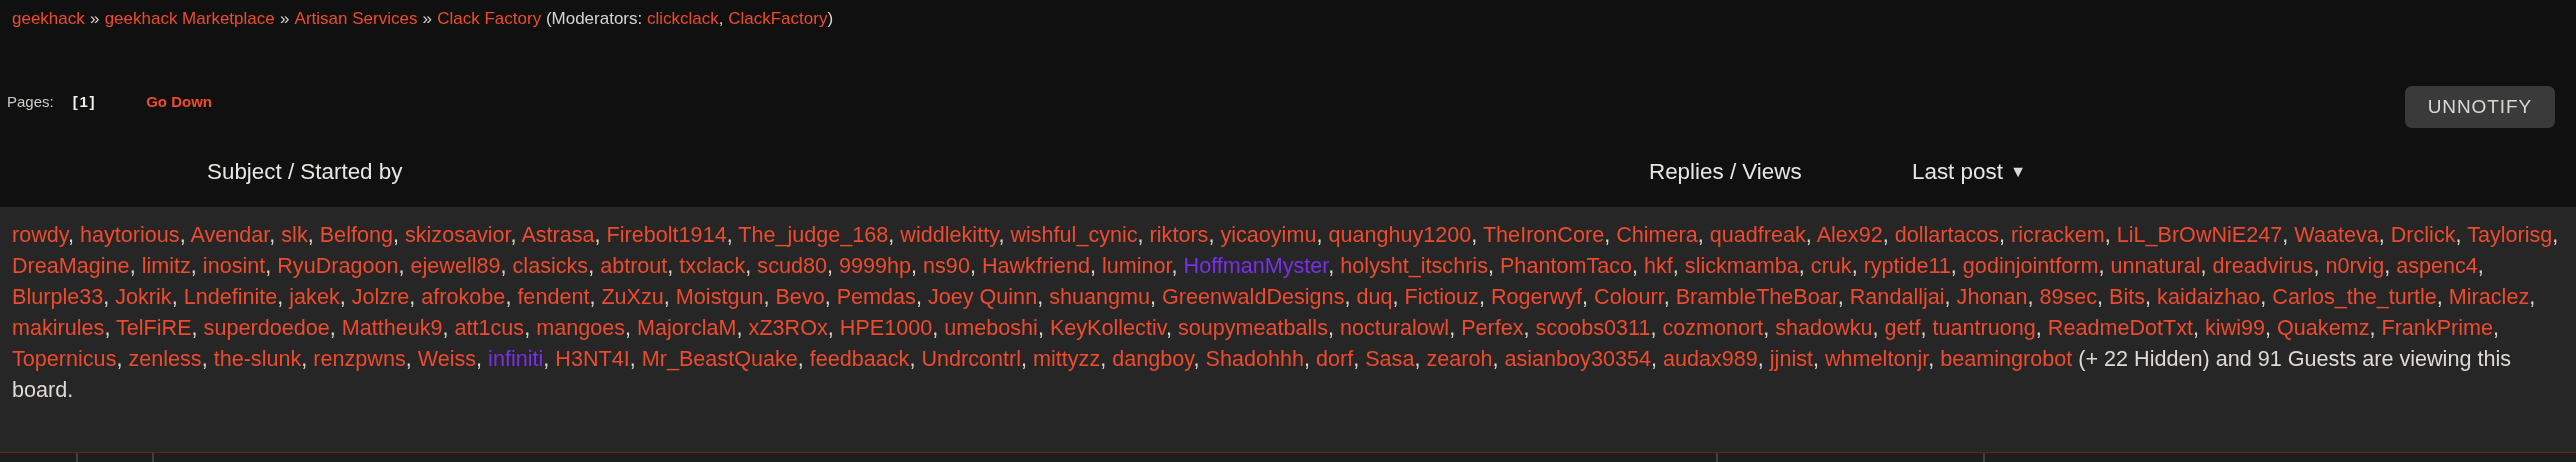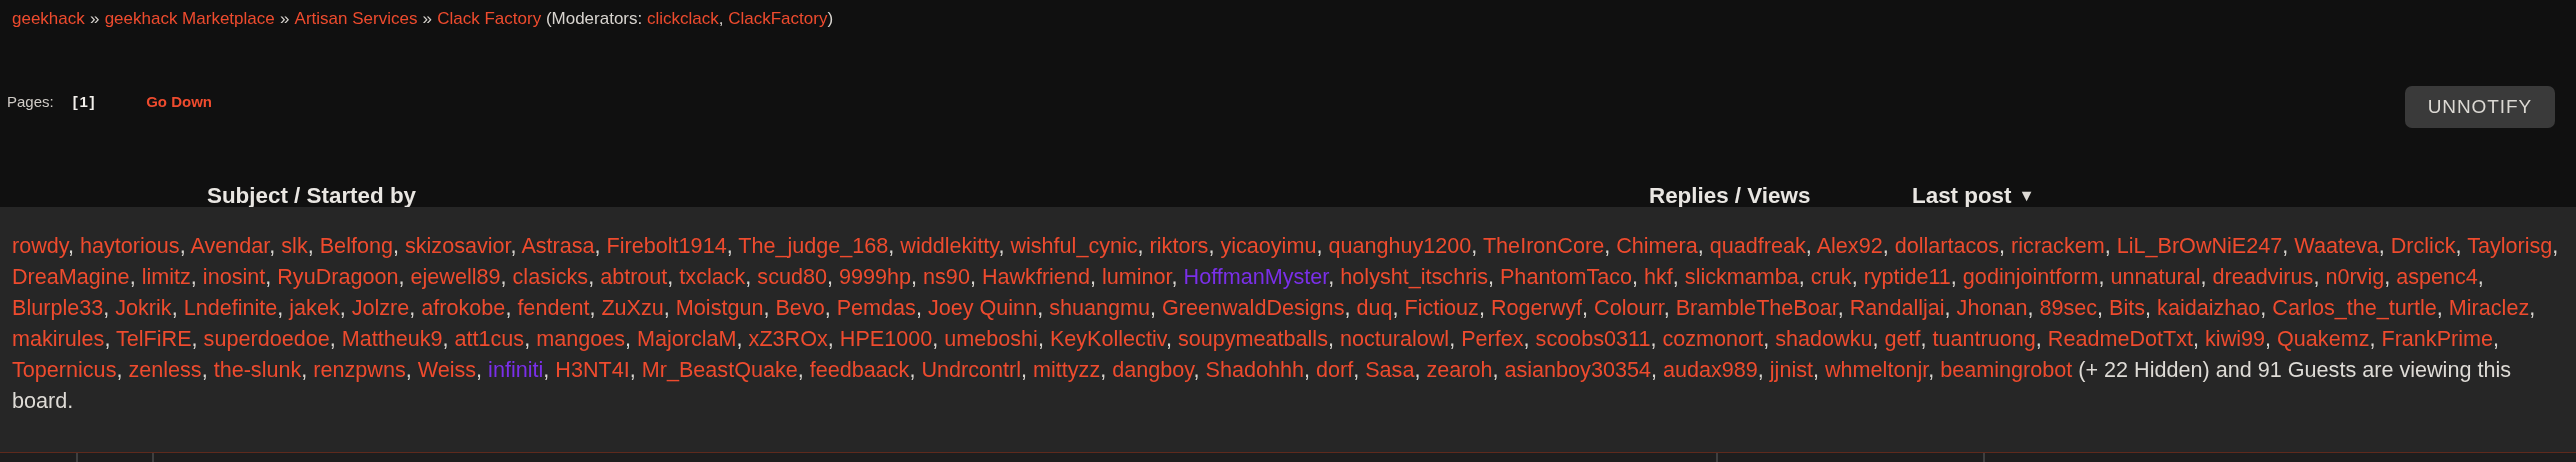--- a/index.html
+++ b/index.html
@@ -21,29 +21,29 @@
   .pagebar{position:absolute;top:93px;left:7px;font-size:15px;white-space:nowrap;}
   .pages-label{color:var(--muted);}
   .current-page{color:#f2efeb;font-weight:bold;margin-left:19px;letter-spacing:1.7px;}
   .godown{color:var(--link);font-weight:bold;margin-left:50px;}
   .actions{position:absolute;top:86px;right:21px;display:flex;gap:22.4px;}
   .btn{
     background:var(--btn-bg);color:var(--btn-text);border:0;border-radius:7px;
     height:42px;padding:0 23px;font-size:19px;letter-spacing:0.9px;
     font-family:"Liberation Sans","DejaVu Sans",sans-serif;cursor:pointer;
   }
-  .list-header{position:absolute;top:159px;left:0;width:100%;height:34px;font-weight:bold;font-size:22.4px;color:#e9e6e2;margin-top:24px;}
+  .list-header{position:absolute;top:159px;left:0;width:100%;height:34px;font-weight:normal;font-size:22.4px;color:#e9e6e2;}
   .h{position:absolute;white-space:nowrap;}
   .h-subject{left:207px;}
   .h-replies{left:1649px;}
   .h-lastpost{left:1912px;}
   .sort-icon{font-size:16.4px;color:#dddad5;margin-left:7px;vertical-align:1.7px;}
   .viewers{
     position:absolute;top:207px;left:0;width:2576px;height:245px;background:var(--panel-bg);
-    padding:23px 14px 0 12px;font-size:21.6px;line-height:31px;overflow:hidden;
+    padding:12px 14px 0 12px;font-size:21.6px;line-height:31px;overflow:hidden;
   }
   .viewer{color:var(--link);}
   .viewer.hl{color:var(--hl);}
   .vsep{color:#d8d5d0;}
   .vsuffix{color:#dedbd6;}
   .table-edge{
     position:absolute;top:452px;left:0;width:2576px;height:10.3px;
     background:var(--edge-bg);border-top:1.7px solid var(--edge-line);
   }
   .edge-sep{position:absolute;top:0;width:1.7px;height:10.3px;background:var(--edge-sep);}

